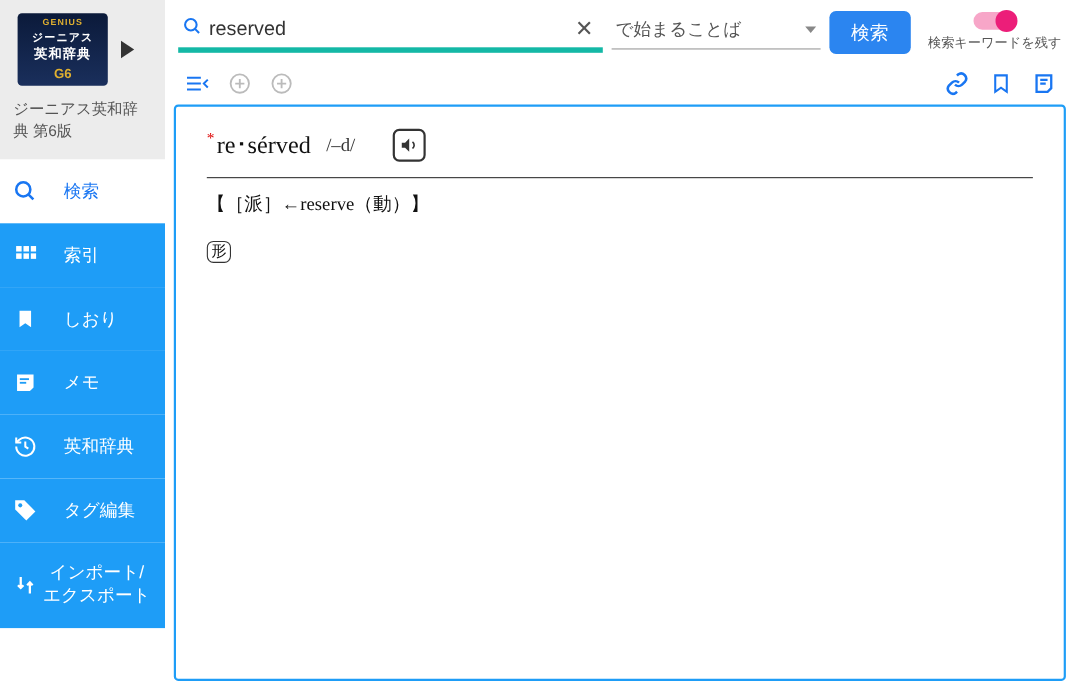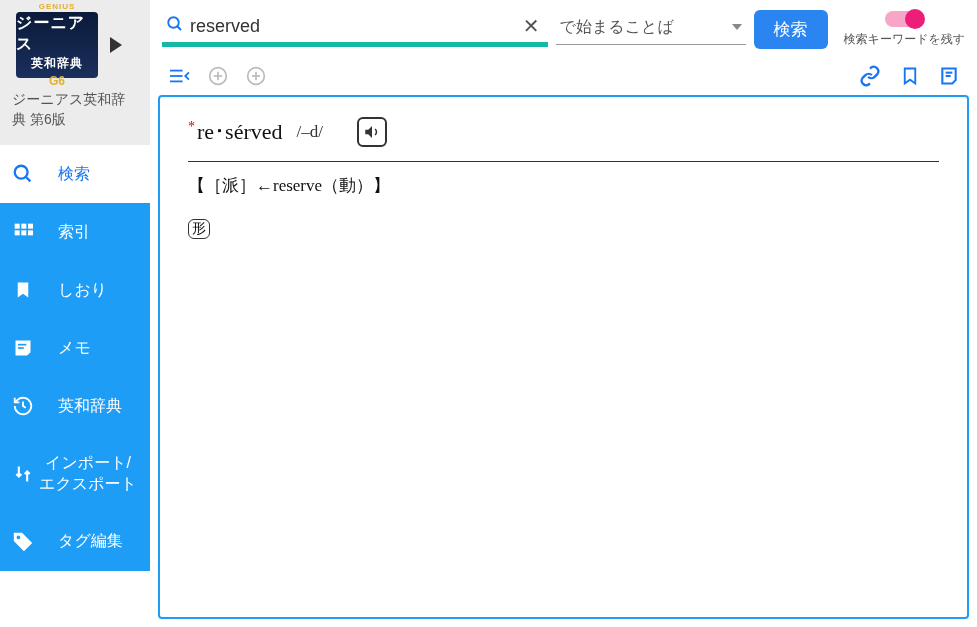--- a/index.html
+++ b/index.html
@@ -5,21 +5,21 @@
     * { margin: 0; padding: 0; box-sizing: border-box; }
     body { font-family: -apple-system, BlinkMacSystemFont, "Segoe UI", Meiryo, sans-serif; width: 977px; height: 627px; overflow: hidden; background: #fff; }
     .app { display: flex; width: 100%; height: 100%; }
 
     
     .sidebar { width: 150px; display: flex; flex-direction: column; flex-shrink: 0; }
     .dict-header { background: #ececec; padding: 8px; display: flex; flex-direction: column; align-items: flex-start; }
     .dict-logo-row { display: flex; align-items: center; gap: 12px; padding: 4px 8px 8px 8px; }
     .dict-logo { width: 82px; height: 66px; background: linear-gradient(180deg, #0b1a3a 0%, #1a2f5c 100%); border-radius: 4px; display: flex; flex-direction: column; justify-content: center; align-items: center; color: #fff; font-weight: bold; position: relative; }
     .dict-logo .genius { font-size: 8px; color: #e0b030; letter-spacing: 1px; margin-bottom: 2px; }
-    .dict-logo .line1 { font-size: 16px; letter-spacing: 1px; }
+    .dict-logo .line1 { font-size: 10px; letter-spacing: 1px; }
     .dict-logo .line2 { font-size: 12px; letter-spacing: 1px; }
     .dict-logo .g6 { font-size: 12px; color: #e0b030; margin-top: 2px; }
     .play-triangle { width: 0; height: 0; border-left: 12px solid #333; border-top: 8px solid transparent; border-bottom: 8px solid transparent; }
     .dict-title { font-size: 14px; color: #555; padding: 4px 4px 8px 4px; line-height: 1.4; }
 
     .nav { flex: 1; display: flex; flex-direction: column; }
     .nav-item { display: flex; align-items: center; gap: 24px; padding: 18px 12px; font-size: 16px; cursor: pointer; }
     .nav-item.search-item { color: #1976f2; background: #fff; }
     .nav-item.blue-item { background: #1e9df7; color: #fff; }
     .nav-item .nav-icon { width: 22px; height: 22px; display: flex; align-items: center; justify-content: center; flex-shrink: 0; }
@@ -123,37 +123,37 @@
       <div class="nav-item blue-item">
         <span class="nav-icon">
           <svg width="22" height="22" viewBox="0 0 24 24" fill="none" stroke="#fff" stroke-width="2">
               <path d="M3 12a9 9 0 1 0 3-6.7L3 8"></path>
               <polyline points="3 3 3 8 8 8"></polyline>
               <polyline points="12 7 12 12 15 14"></polyline>
             </svg>
         </span>
         <span class="nav-label">英和辞典</span>
       </div>
-      <div class="nav-item blue-item import-item">
-        <span class="nav-icon">
-          <svg width="20" height="22" viewBox="0 0 24 24" fill="#fff">
-              <path d="M7 3l0 12 M4 12l3 3 3-3 M17 21l0-12 M14 12l3-3 3 3" stroke="#fff" stroke-width="2.5" fill="none"></path>
-            </svg>
-        </span>
-        <span class="nav-label" style="white-space: pre-line;">インポート/
-エクスポート</span>
-      </div>
       <div class="nav-item blue-item">
         <span class="nav-icon">
           <svg width="22" height="22" viewBox="0 0 24 24" fill="#fff">
               <path d="M2 2h9l11 11-9 9L2 11V2z"></path>
               <circle cx="7" cy="7" r="2" fill="#1e9df7"></circle>
             </svg>
         </span>
         <span class="nav-label">タグ編集</span>
+      </div>
+      <div class="nav-item blue-item import-item">
+        <span class="nav-icon">
+          <svg width="20" height="22" viewBox="0 0 24 24" fill="#fff">
+              <path d="M7 3l0 12 M4 12l3 3 3-3 M17 21l0-12 M14 12l3-3 3 3" stroke="#fff" stroke-width="2.5" fill="none"></path>
+            </svg>
+        </span>
+        <span class="nav-label" style="white-space: pre-line;">インポート/
+エクスポート</span>
       </div>
     </div>
   </div>
 
   <div class="main">
     <div class="search-bar">
       <div class="search-field">
         <span class="search-icon-small">
           <svg width="18" height="18" viewBox="0 0 24 24" fill="none" stroke="#1976f2" stroke-width="2.5">
               <circle cx="10" cy="10" r="7"></circle>

